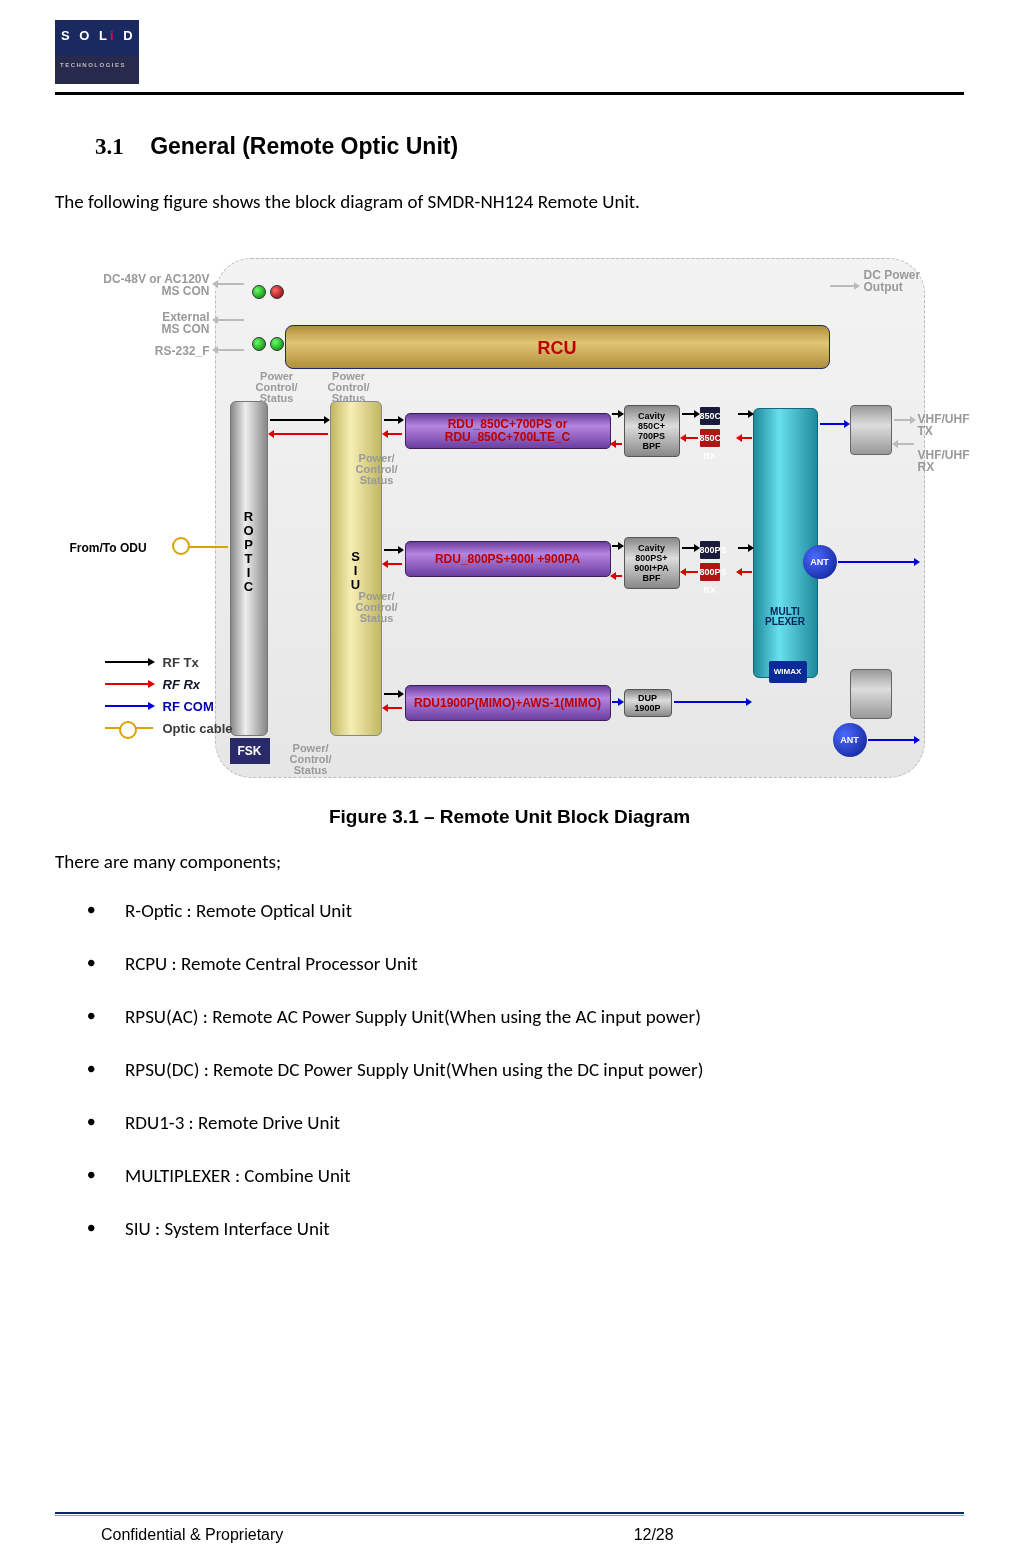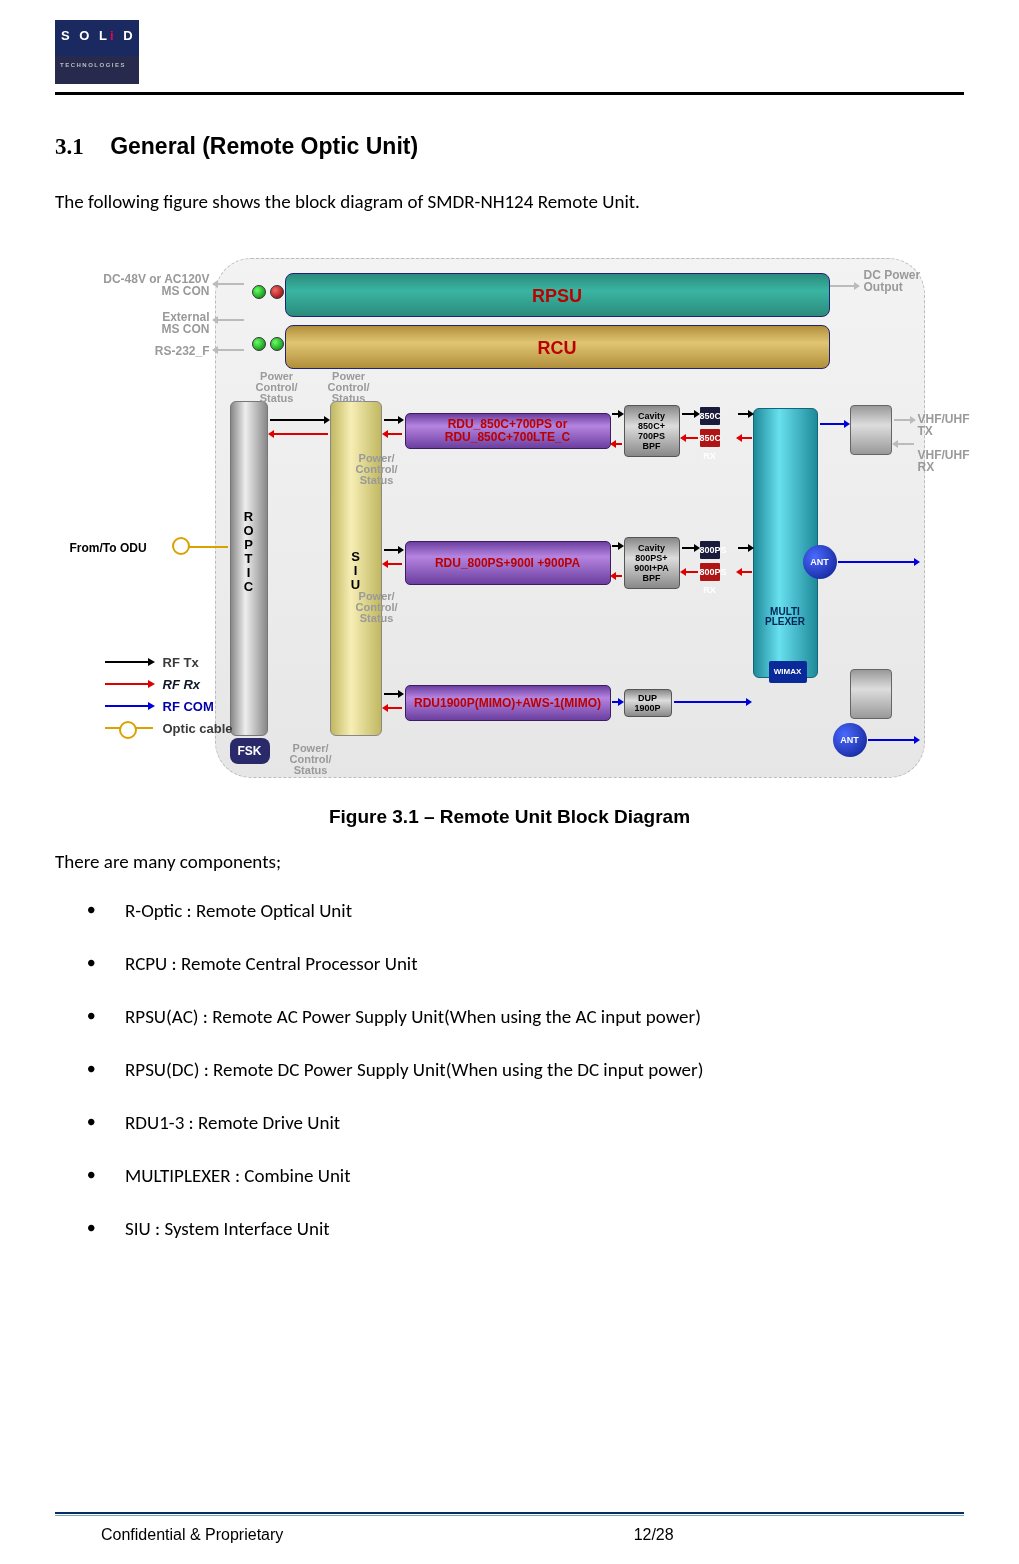--- a/index.html
+++ b/index.html
@@ -23,21 +23,21 @@
   }
   .logo .top { font-size: 13px; letter-spacing: 3px; color:#fff; position:absolute; top:8px; left:6px; }
   .logo .top .i { color:#e05;}
   .logo .bot { font-size: 6px; letter-spacing:1.5px; color:#bdbdbd; position:absolute; top:42px; left:5px; }
   .hr-top { border-top: 3px solid #000; margin-bottom:38px; }
   .hr-bot-wrap { position:absolute; left:55px; right:55px; bottom:48px;}
   .hr-bot1 { border-top:2px solid #062a6a; }
   .hr-bot2 { border-top:1px solid #7aa; margin-top:1px;}
   .footer { position:absolute; bottom:20px; left:65px; right:55px; display:flex; font-size:16px;margin-left:36px;}
   .footer .pg { margin-left:auto; margin-right:auto; position:relative; left:30px;}
-  h2.section { font-size:23px; font-weight:bold; margin-bottom:30px;}
+  h2.section { font-size:23px; font-weight:bold; margin-bottom:30px;margin-left:40px;}
   h2.section .num { font-family:'Times New Roman',serif; margin-right:20px;}
   p.intro { font-size:19px; font-family: Calibri, Arial, sans-serif; margin-bottom:40px;}
   .caption { text-align:center; font-weight:bold; font-size:19px; margin-top:8px; margin-bottom:22px;}
   .components-intro { font-size:19px; font-family: Calibri, Arial, sans-serif; margin-bottom:26px;}
   ul.comp { list-style:none; padding-left:70px;}
   ul.comp li { font-size:19px; font-family: Calibri, Arial, sans-serif; margin-bottom:30px; position:relative;}
   ul.comp li::before { content:"●"; position:absolute; left:-38px; font-size:14px; top:2px;}
 
   
   .diagram-wrap { position:relative; width:900px; height:545px; margin:0 auto 4px auto; }
@@ -64,21 +64,21 @@
   }
   .led { position:absolute; width:14px; height:14px; border-radius:50%; border:1px solid #333;}
   .led.g { background:radial-gradient(circle at 35% 35%,#6f6,#070);}
   .led.r { background:radial-gradient(circle at 35% 35%,#f66,#700);}
   .roptic {
     position:absolute; left:170px; top:148px; width:38px; height:335px;
     background:linear-gradient(90deg,#888,#eee 40%,#888);
     border:1px solid #777; border-radius:6px;
   }
   .roptic .label { position:absolute; top:108px; left:0; width:100%; text-align:center; font-weight:bold; font-size:13px; line-height:14px;}
-  .fsk { position:absolute; left:170px; top:485px; width:40px; height:26px; background:#2a2a6a; color:#fff; font-weight:bold; font-size:12px; text-align:center; line-height:26px; border-radius:8px;}
+  .fsk { position:absolute; left:170px; top:485px; width:40px; height:26px; background:#2a2a6a; color:#fff; font-weight:bold; font-size:12px; text-align:center; line-height:26px; border-radius:0;}
   .siu {
     position:absolute; left:270px; top:148px; width:52px; height:335px;
     background:linear-gradient(90deg,#c0b860,#f7eeb5 40%,#c0b860);
     border:1px solid #888; border-radius:6px;
   }
   .siu .label { position:absolute; top:148px; left:0; width:100%; text-align:center; font-weight:bold; font-size:13px; line-height:14px;}
   .rdu {
     position:absolute; width:206px; height:36px;
     background:linear-gradient(#6b3fa0,#b684e0 35%,#6b3fa0);
     border:1px solid #3a1e60; border-radius:5px;
@@ -160,21 +160,20 @@
 <h2 class="section">
   <span class="num">3.1</span>
   <span>General (Remote Optic Unit)</span>
 </h2>
 
 <p class="intro">The following figure shows the block diagram of SMDR-NH124 Remote Unit.</p>
 
 <div class="diagram-wrap">
   <div class="chassis"></div>
 
-  <div class="bar-rpsu"><span>RPSU</span></div>
   <div class="led g" style="left:192px;top:32px"></div>
   <div class="led r" style="left:210px;top:32px"></div>
 
   <div class="bar-rcu"><span>RCU</span></div>
   <div class="led g" style="left:192px;top:84px"></div>
   <div class="led g" style="left:210px;top:84px"></div>
 
   <div class="roptic">
     <div class="label" style="white-space:pre">R
 O
@@ -187,21 +186,21 @@
 
   <div class="siu">
     <div class="label" style="white-space:pre">S
 I
 U</div>
   </div>
 
   <div class="rdu" style="left:345px;top:160px">
       <span>RDU_850C+700PS or RDU_850C+700LTE_C</span>
     </div>
-  <div class="rdu" style="left:345px;top:288px;height:44px">
+  <div class="rdu" style="left:345px;top:288px;height:36px">
       <span>RDU_800PS+900I +900PA</span>
     </div>
   <div class="rdu" style="left:345px;top:432px">
       <span>RDU1900P(MIMO)+AWS-1(MIMO)</span>
     </div>
 
   <div class="cavity" style="left:564px;top:152px;white-space:pre">Cavity
 850C+
 700PS
 BPF</div>

